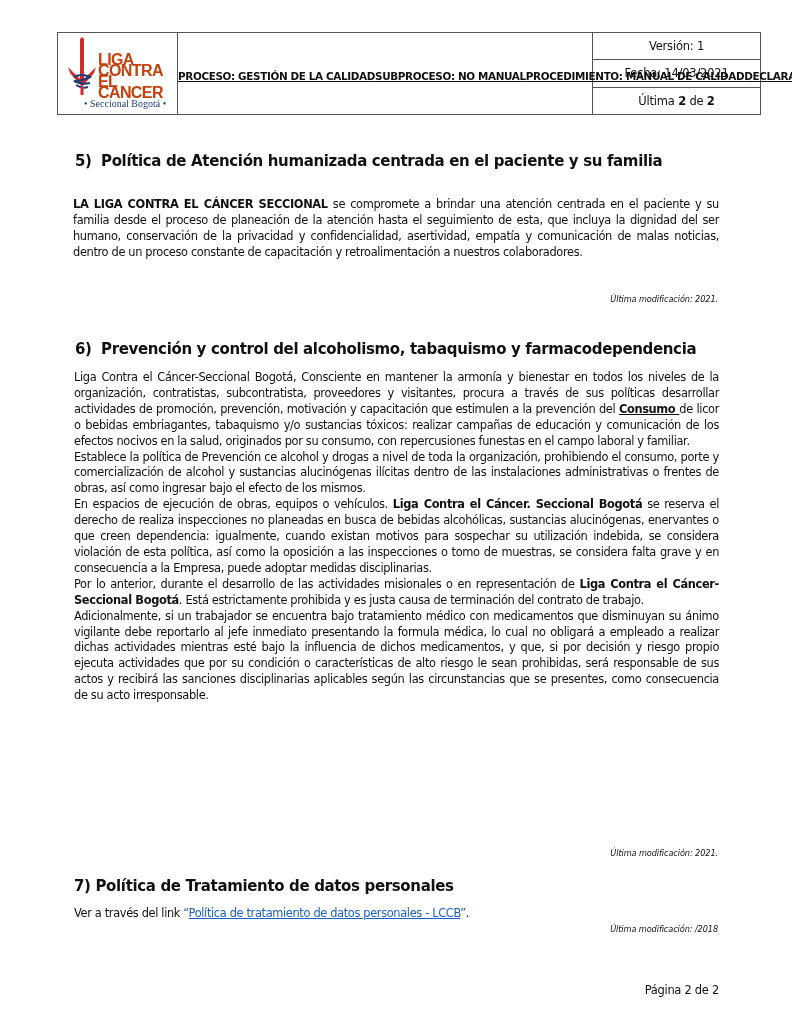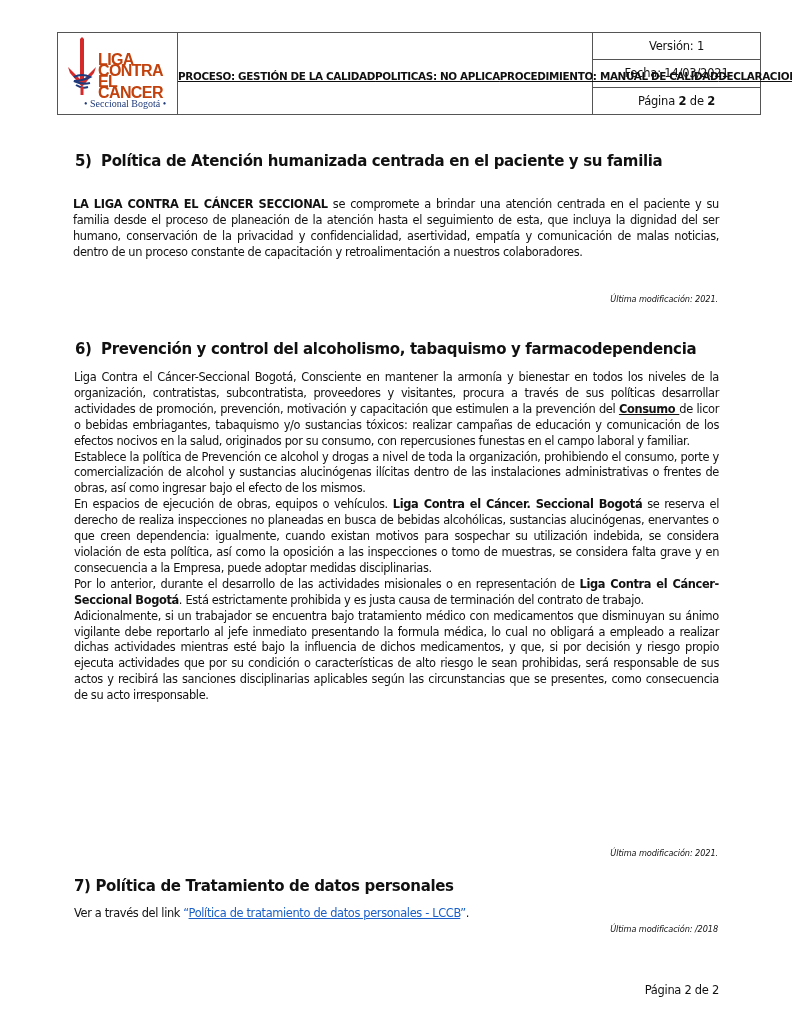--- a/index.html
+++ b/index.html
@@ -81,29 +81,29 @@
     </svg>
     <div class="logo-text">
       <div>LIGA</div>
       <div>CONTRA</div>
       <div>EL CANCER</div>
     </div>
     <div class="logo-sub">• Seccional Bogotá •</div>
   </div>
   <div class="title-cell">
     <div class="line">PROCESO: GESTIÓN DE LA CALIDAD</div>
-    <div class="line">POLITICAS: NO APLICA</div>
+    <div class="line">SUBPROCESO: NO MANUAL</div>
     <div class="line"> PROCEDIMIENTO: MANUAL DE CALIDAD</div>
     <div class="line">DECLARACION FORMAL DE POLITICAS INSTITUCIONALES</div>
   </div>
   <div class="meta-cell">
     <div class="row">Versión: 1</div>
     <div class="row">Fecha: 14/03/2021</div>
     <div class="row">
-      <span style="white-space:pre">Página </span>
+      <span style="white-space:pre">Última </span>
         <b>2</b>
         <span style="white-space:pre"> de </span>
         <b>2</b>
     </div>
   </div>
 </div>
 
 <div class="h" style="left:75px; top:152px;">
   <span class="num">5)</span><span>Política de Atención humanizada centrada en el paciente y su familia</span>
 </div>

